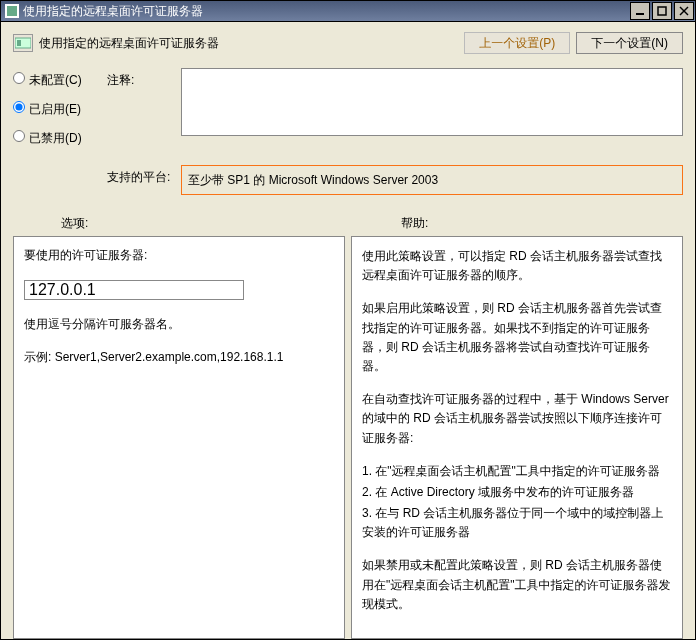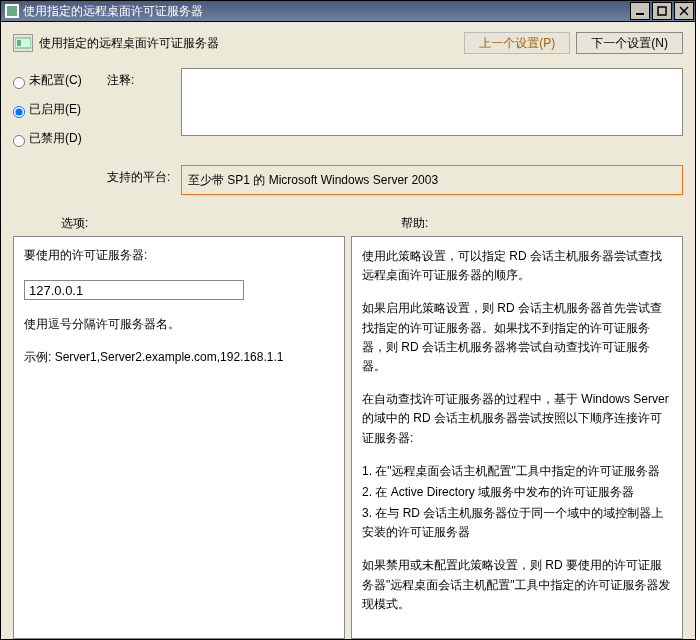--- a/index.html
+++ b/index.html
@@ -13,35 +13,35 @@
     .tb-btn svg { width: 10px; height: 10px; }
     .header-row { display: flex; align-items: center; padding: 10px 12px 8px 12px; }
     .header-row .hicon { width: 20px; height: 18px; margin-right: 6px; background: #e8e4d8; border: 1px solid #999; display: inline-flex; align-items: center; justify-content: center; }
     .header-row .htitle { flex: 1; }
     .nav-btns { display: flex; gap: 6px; }
     .nav-btns button { height: 22px; padding: 0 14px; background: #e8e4d8; border: 1px solid #888; cursor: pointer; }
     .nav-btns button.disabled { color: #a16207; border-color: #bbb; }
     .config-area { display: flex; flex-direction: column; padding: 6px 12px 6px 12px; }
     .config-grid { display: grid; grid-template-columns: 90px 70px 1fr; grid-template-rows: auto auto auto auto; column-gap: 4px; row-gap: 6px; }
     .radio-col { grid-column: 1; display: flex; flex-direction: column; gap: 12px; padding-top: 4px; }
-    .radio-row { display: flex; align-items: flex-end; gap: 4px; cursor: pointer; }
+    .radio-row { display: flex; align-items: flex-start; gap: 4px; cursor: pointer; }
     .radio-row input { width: 12px; height: 12px; }
     .lbl-comment   { grid-column: 2; grid-row: 1; padding-top: 4px; }
     .comment-box   { grid-column: 3; grid-row: 1 / span 3; }
     .comment-box textarea { width: 100%; height: 68px; resize: none; border: 1px solid #888; background: #fff; padding: 2px 4px; overflow-y: scroll; font-family: inherit; font-size: 12px; }
     .lbl-platform  { grid-column: 2; grid-row: 4; padding-top: 4px; }
     .platform-box  { grid-column: 3; grid-row: 4; }
     .platform-box .ro { width: 100%; height: 30px; border: 1px solid #f97316; background: #ece9d8; padding: 6px 6px; }
     .mid-labels { display: flex; padding: 14px 12px 4px 12px; margin-left: 48px; }
     .mid-labels .l1 { width: 340px; }
     .panels { display: flex; gap: 6px; padding: 0 12px 8px 12px; flex: 1; }
     .panel { flex: 1; border: 1px solid #888; background: #fff; padding: 10px; overflow-y: scroll; }
     .panel-left { display: flex; flex-direction: column; gap: 16px; }
     .panel-left .field-lbl { }
-    .panel-left input { width: 220px; height: 20px; border: 1px solid #888; padding: 2px 4px; font-family: inherit; font-size: 13px; }
+    .panel-left input { width: 220px; height: 20px; border: 1px solid #888; padding: 2px 4px; font-family: inherit; font-size: 16px; }
     .panel-left .note { margin-top: 0; }
     .panel-right p { margin-bottom: 14px; line-height: 1.6; }
     .footer { border-top: 1px solid #888; padding: 8px 12px; display: flex; justify-content: flex-end; gap: 8px; }
     .footer button { width: 74px; height: 22px; background: #e8e4d8; border: 1px solid #888; cursor: pointer; }
   </style>
 </head>
 <body>
 
 <div class="window">
 
@@ -127,21 +127,21 @@
       <div class="note">使用逗号分隔许可服务器名。</div>
       <div class="note">示例: Server1,Server2.example.com,192.168.1.1</div>
     </div>
     <div class="panel panel-right">
       <p>使用此策略设置，可以指定 RD 会话主机服务器尝试查找远程桌面许可证服务器的顺序。</p>
       <p>如果启用此策略设置，则 RD 会话主机服务器首先尝试查找指定的许可证服务器。如果找不到指定的许可证服务器，则 RD 会话主机服务器将尝试自动查找许可证服务器。</p>
       <p>在自动查找许可证服务器的过程中，基于 Windows Server 的域中的 RD 会话主机服务器尝试按照以下顺序连接许可证服务器:</p>
       <p style="margin-bottom:2px">1. 在"远程桌面会话主机配置"工具中指定的许可证服务器</p>
       <p style="margin-bottom:2px">2. 在 Active Directory 域服务中发布的许可证服务器</p>
       <p>3. 在与 RD 会话主机服务器位于同一个域中的域控制器上安装的许可证服务器</p>
-      <p>如果禁用或未配置此策略设置，则 RD 要使用的许可证服务器"远程桌面会话主机配置"工具中指定的许可证服务器发现模式。</p>
+      <p>如果禁用或未配置此策略设置，则 RD 会话主机服务器使用在"远程桌面会话主机配置"工具中指定的许可证服务器发现模式。</p>
     </div>
   </div>
 
   <div class="footer">
     <button>确定</button>
     <button>取消</button>
     <button>应用(A)</button>
   </div>
 
 </div>

